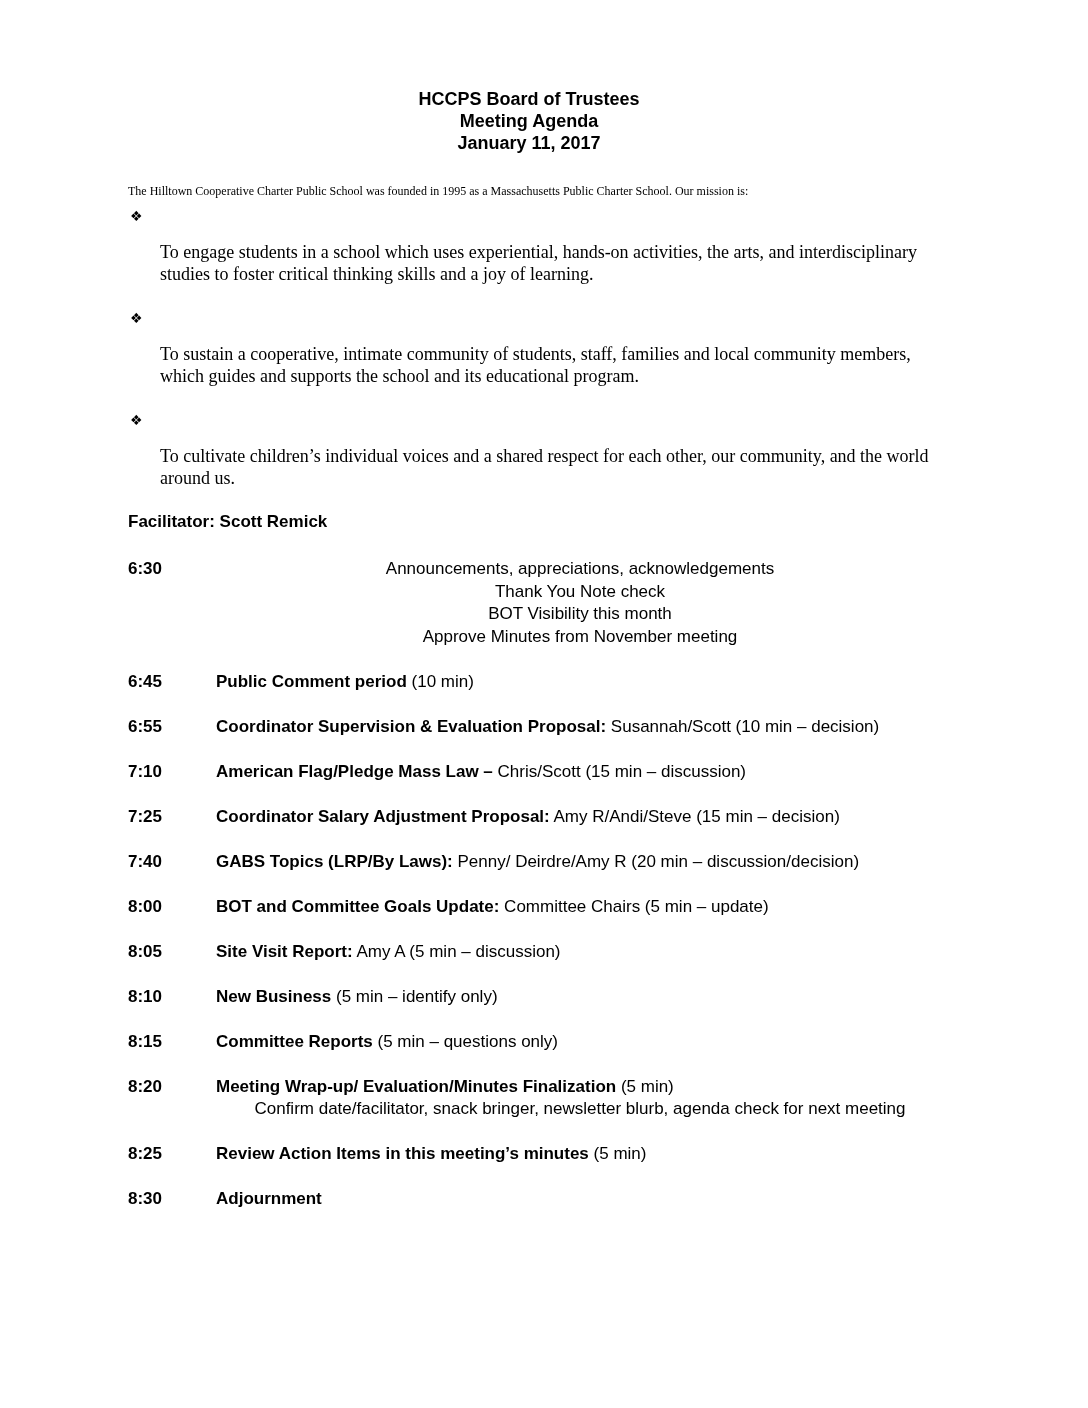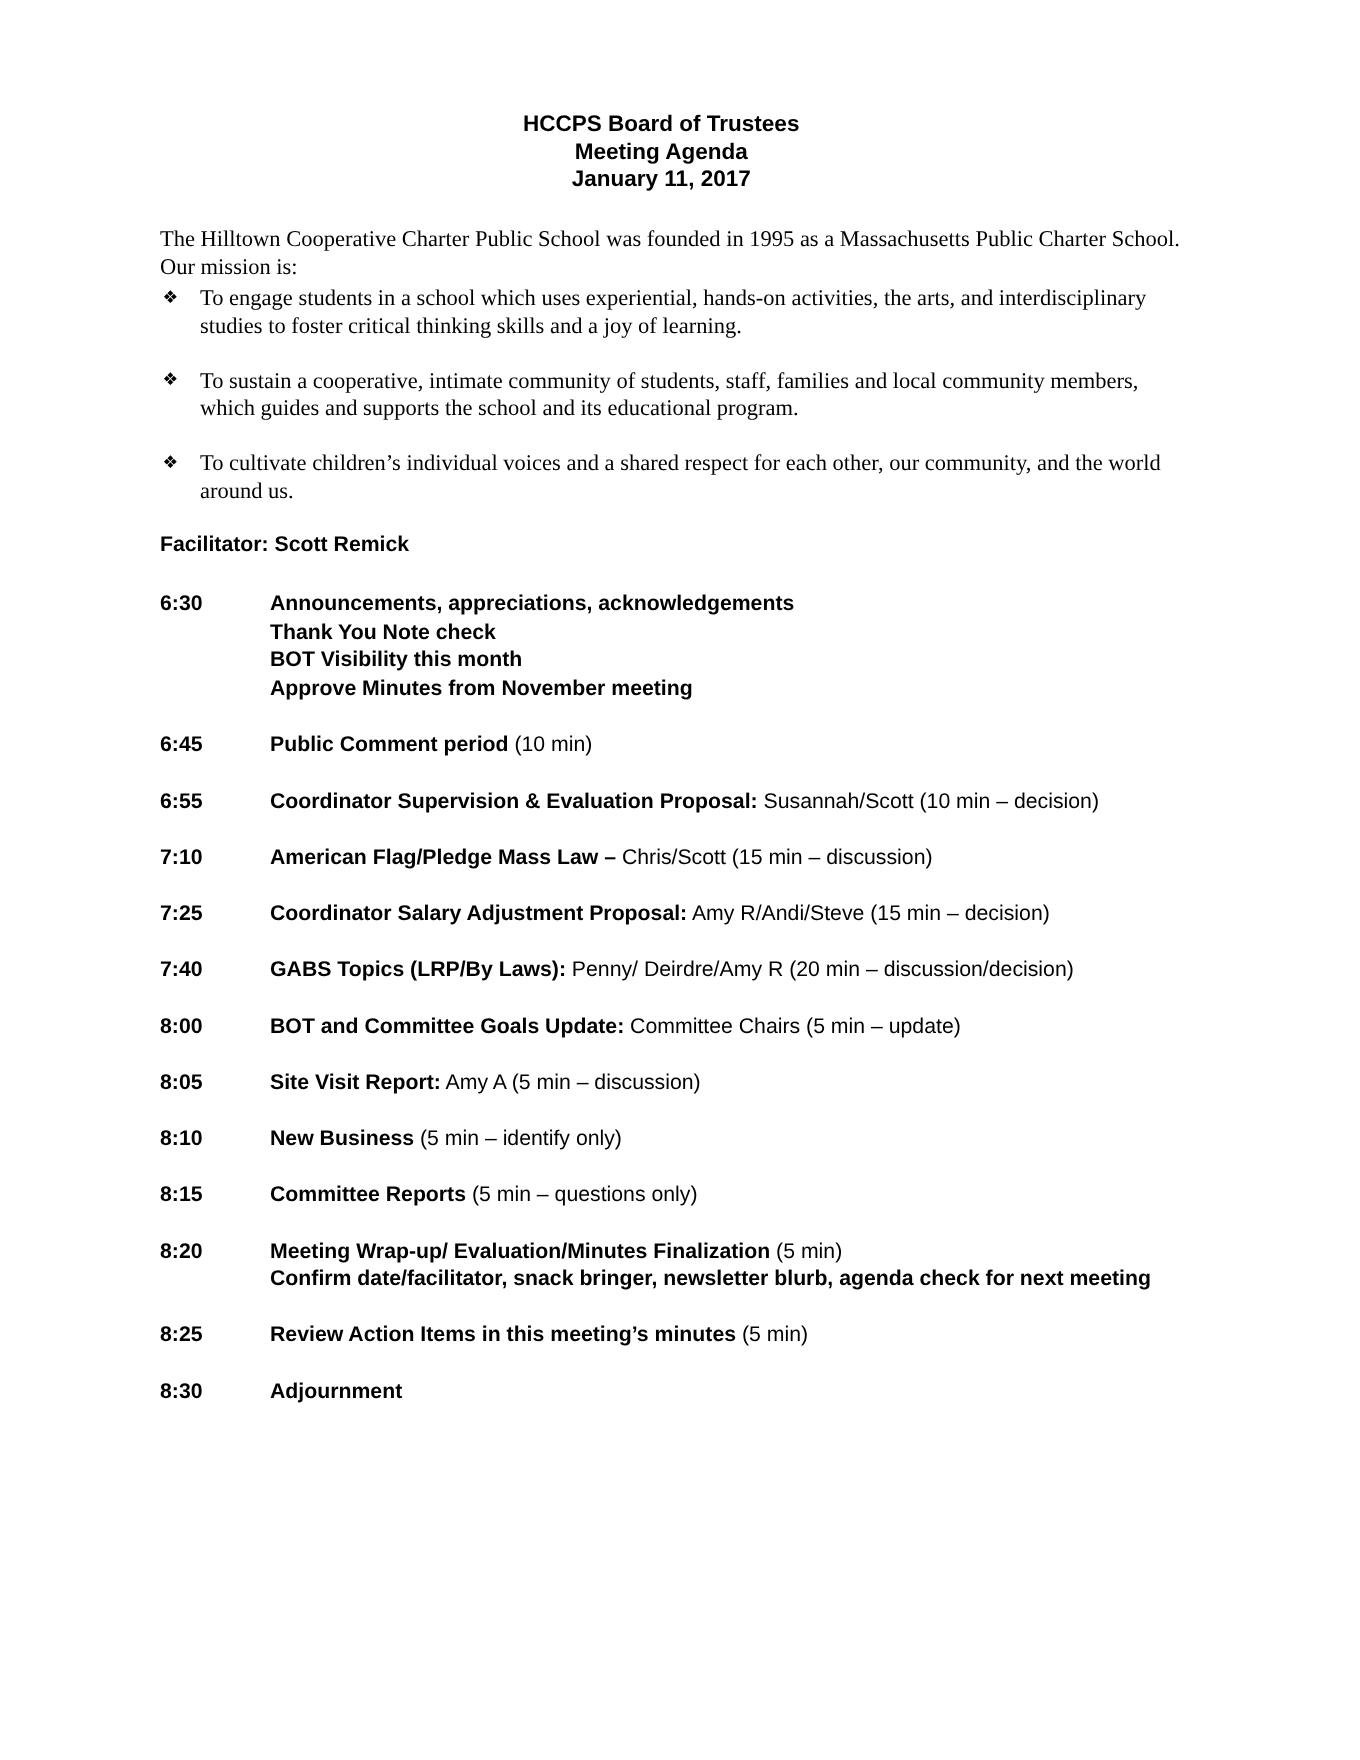--- a/index.html
+++ b/index.html
@@ -29,21 +29,21 @@
     font-weight: bold;
     font-size: 18px;
     line-height: 22px;
     margin-bottom: 26px;
     
     margin-left: -14px;
   }
   
   .intro {
     font-family: "Liberation Serif", serif;
-    font-size: 18px;
+    font-size: 12px;
     line-height: 22px;
     max-width: 840px;
     margin-bottom: 3px;
   }
   
   .bullets {
     margin-bottom: 22px;
   }
   .bullet-row {
     display: flex;
@@ -59,20 +59,21 @@
     font-size: 14px;
     line-height: 22px;
     padding-left: 2px;
     box-sizing: border-box;
   }
   .bullet-text {
     font-family: "Liberation Serif", serif;
     font-size: 18px;
     line-height: 22px;
     max-width: 828px;
+    margin-top: 36px;
   }
   
   .facilitator {
     font-family: "Liberation Sans", sans-serif;
     font-weight: bold;
     font-size: 17px;
     line-height: 22px;
     margin-bottom: 25px;
   }
   
@@ -89,21 +90,21 @@
     flex: 0 0 64px;
     width: 64px;
     font-weight: bold;
   }
   .agenda-body {
     flex: 1 1 auto;
     max-width: 800px;
   }
   .agenda-title { font-weight: bold; }
   .agenda-detail { font-weight: normal; }
-  .agenda-sub { font-weight: bold; }
+  .agenda-sub { font-weight: normal; text-align: center; }
 </style>
 </head>
 <body>
 
 <div class="page">
 
   <div class="doc-header">
     <div>HCCPS Board of Trustees</div>
     <div>Meeting Agenda</div>
     <div>January 11, 2017</div>

